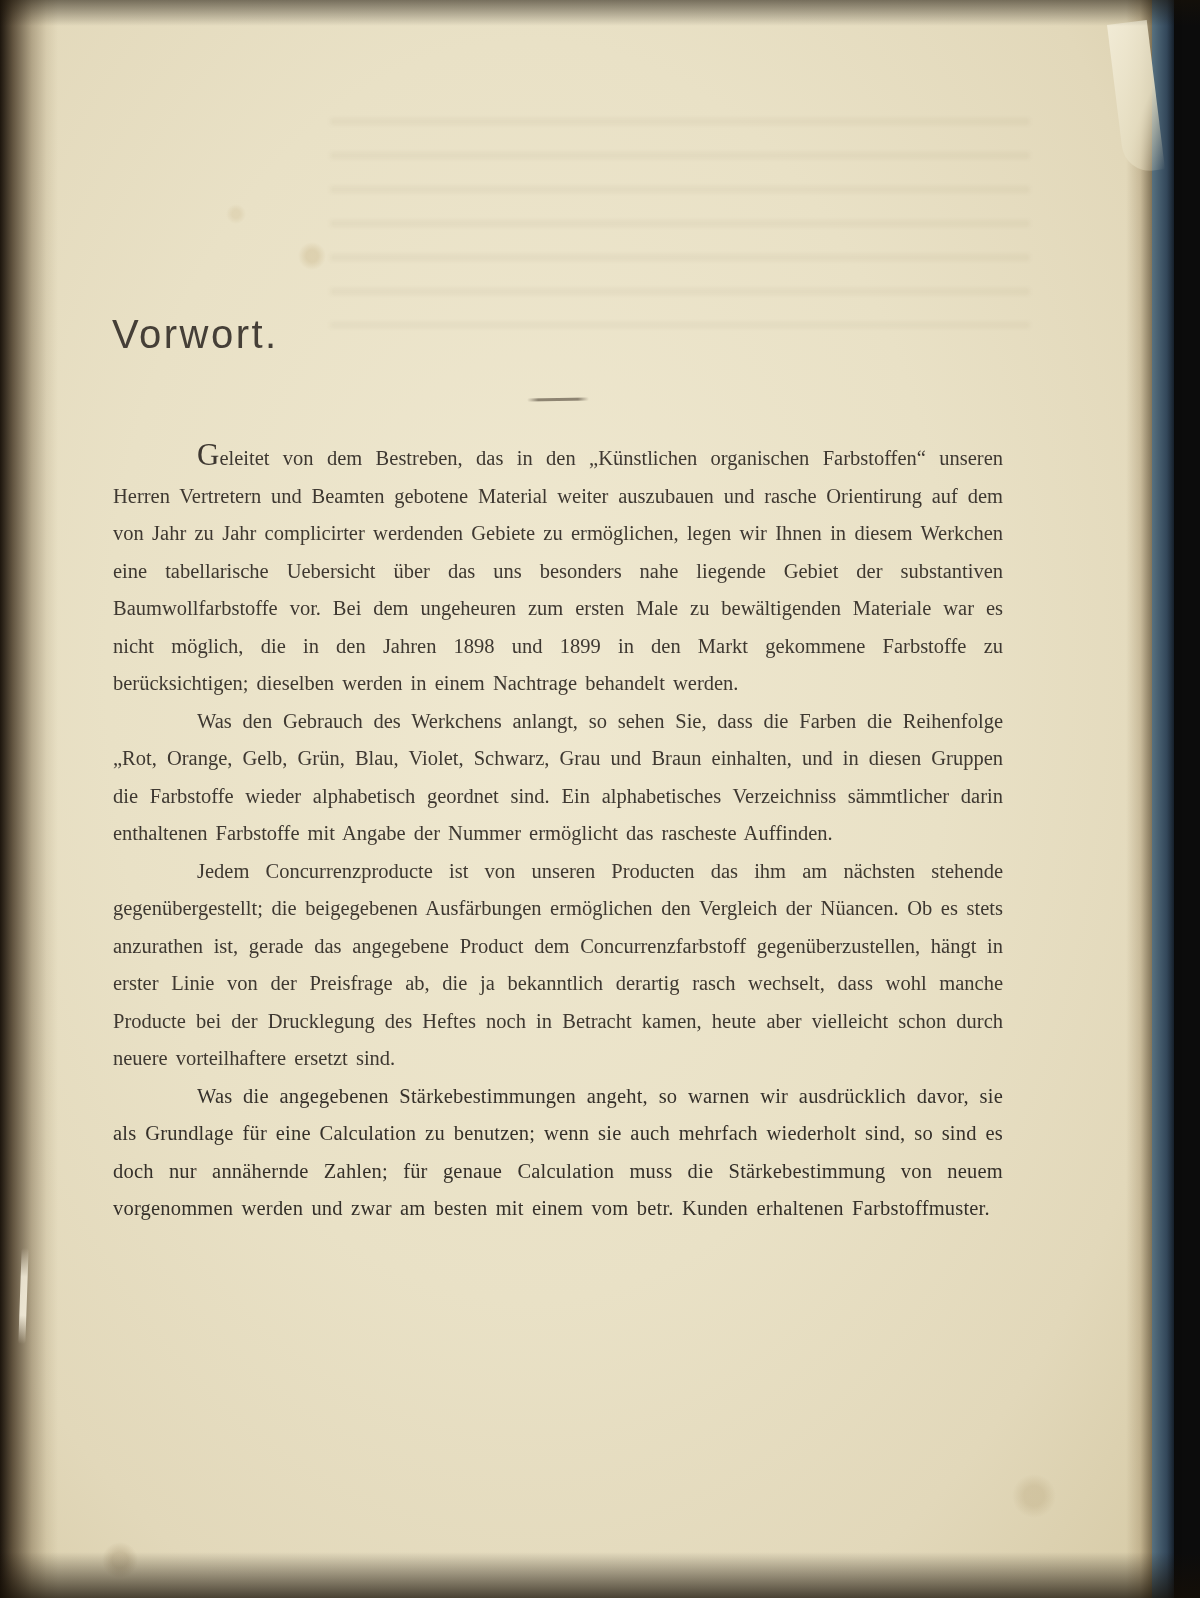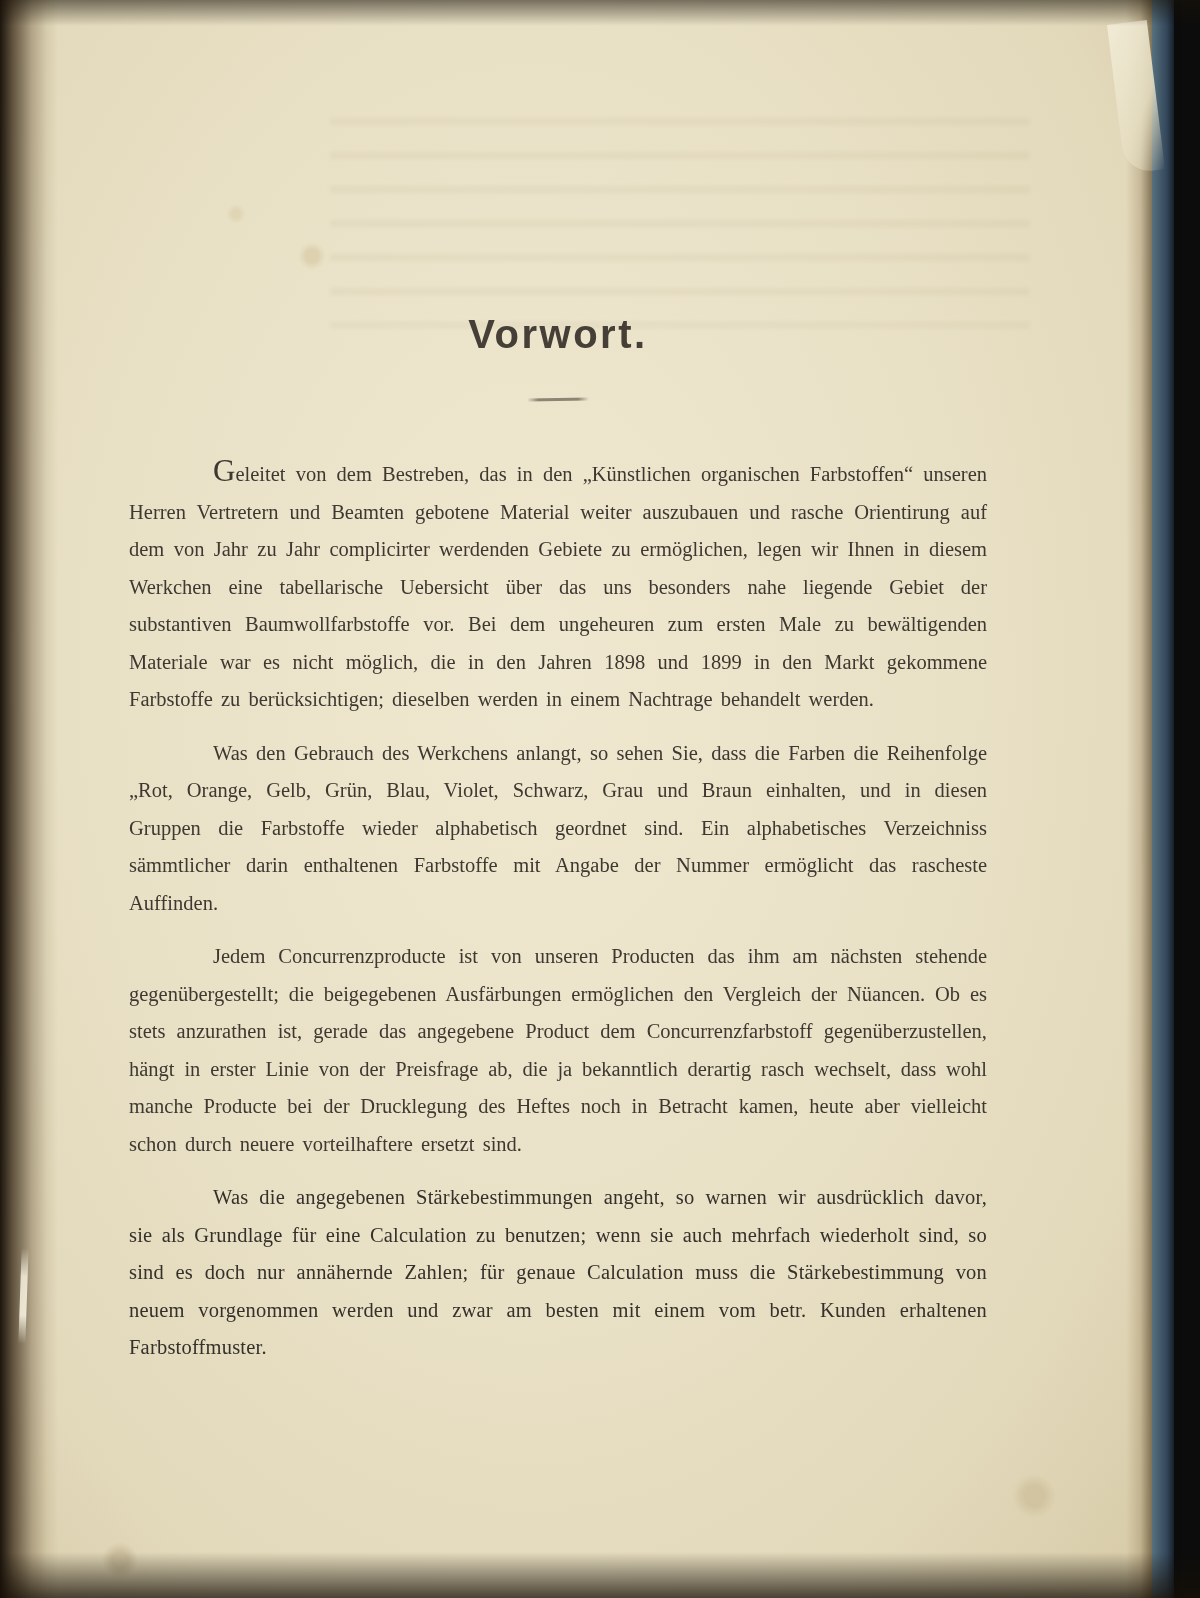--- a/index.html
+++ b/index.html
@@ -119,24 +119,24 @@
       radial-gradient(circle at 1034px 1496px, rgba(150,125,75,0.18) 0 10px, rgba(150,125,75,0) 22px),
       radial-gradient(circle at 120px 1560px, rgba(120,95,55,0.2) 0 8px, rgba(120,95,55,0) 18px);
   }
   
   .title {
     position: absolute;
     left: 112px;
     top: 312px;
     width: 892px;
     margin: 0;
-    text-align: center;
+    text-align: left;
     font-family: "Liberation Sans", "DejaVu Sans", sans-serif;
     font-size: 40px;
-    font-weight: bold;
+    font-weight: normal;
     letter-spacing: 2.5px;
     color: #453f37;
   }
   .divider {
     position: absolute;
     left: 527px;
     top: 398px;
     width: 62px;
     height: 3px;
     background: linear-gradient(90deg, rgba(110,100,84,0) 0%, rgba(110,100,84,0.75) 18%, rgba(110,100,84,0.75) 82%, rgba(110,100,84,0) 100%);
@@ -148,21 +148,21 @@
     left: 113px;
     top: 440px;
     width: 890px;
     font-size: 20.5px;
     line-height: 37.5px;
     color: #3e3831;
     text-align: justify;
     word-spacing: 3px;
   }
   .text-block p {
-    margin: 16px;
+    margin: 0;
     text-indent: 84px;
   }
   .para-first::first-letter {
     font-size: 31px;
     line-height: 20px;
   }
   .para-strong {
     font-weight: normal;
     color: #35302a;
     letter-spacing: 0.2px;

